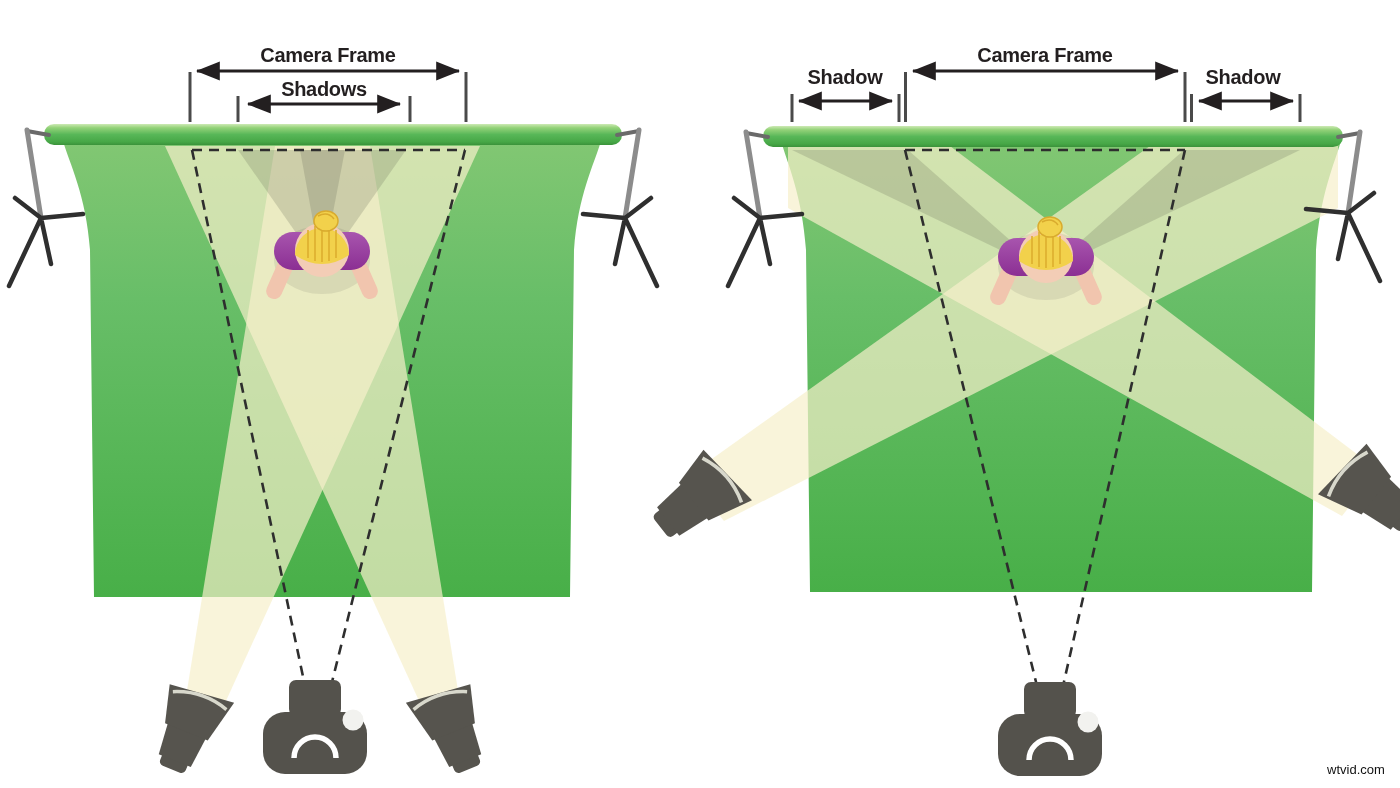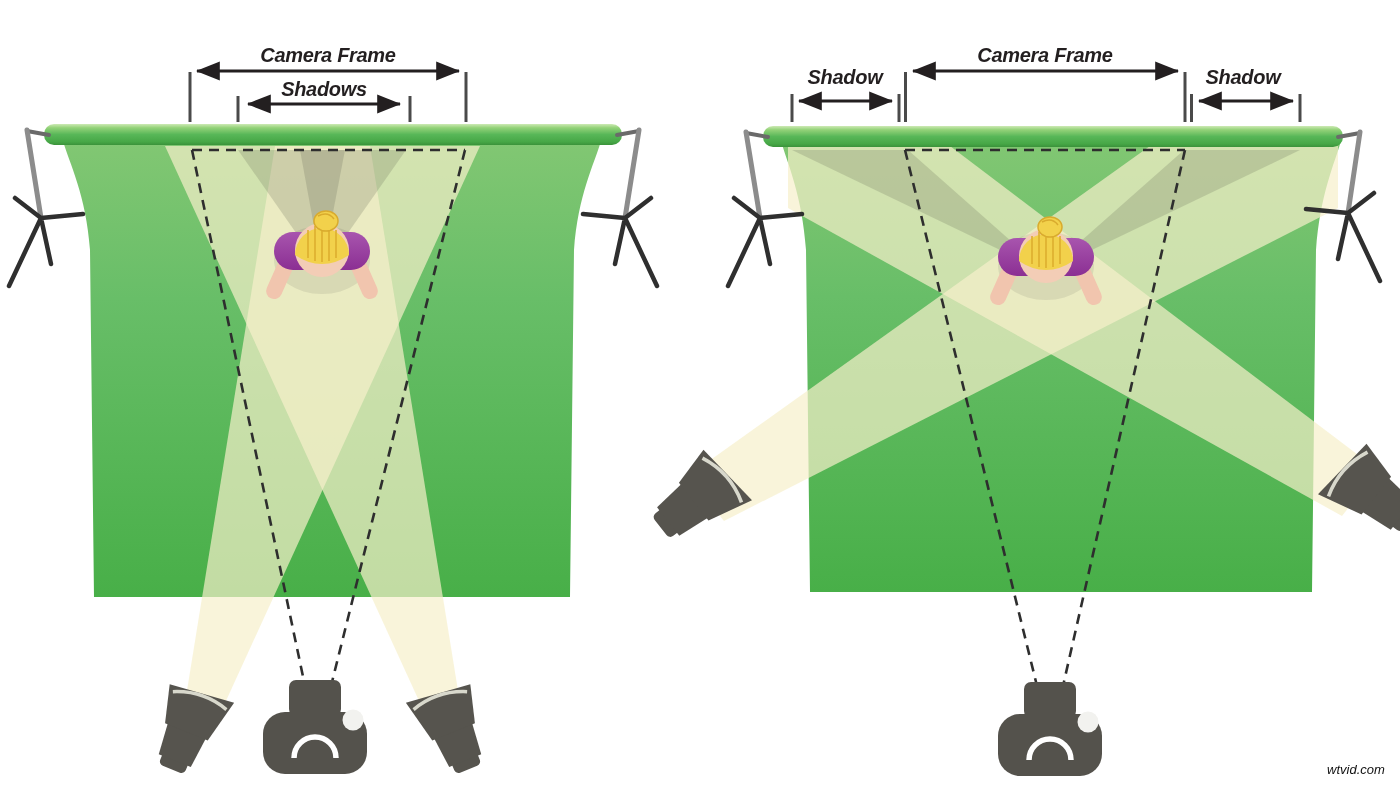--- a/index.html
+++ b/index.html
@@ -1,17 +1,17 @@
 <!DOCTYPE html>
 <html><head>
 <meta charset="utf-8">
 <style>
   html,body { margin:0; padding:0; background:#ffffff; }
   .canvas { position:relative; width:1400px; height:788px; background:#ffffff; overflow:hidden;
-            font-family:"Liberation Sans", sans-serif;font-style:italic; }
+            font-family:"Liberation Sans", sans-serif; }
   svg { display:block; }
   .dim-label { font-family:"Liberation Sans", sans-serif; font-weight:bold; font-size:20px;
                fill:#231f20; letter-spacing:-0.3px; }
   .watermark-text { font-family:"Liberation Sans", sans-serif; font-size:13px; fill:#111111; }
   .tick { stroke:#4a4a4a; stroke-width:3; }
   .dim-line { stroke:#231f20; stroke-width:3; }
   .dash { stroke:#2e2e2e; stroke-width:2.6; stroke-dasharray:10 7; fill:none; }
   .beam { fill:#f6f0cb; opacity:0.70; }
   .cast-shadow { fill:#5f6354; opacity:0.22; }
   .pole { stroke:#8c8c8c; stroke-width:5; stroke-linecap:round; }

